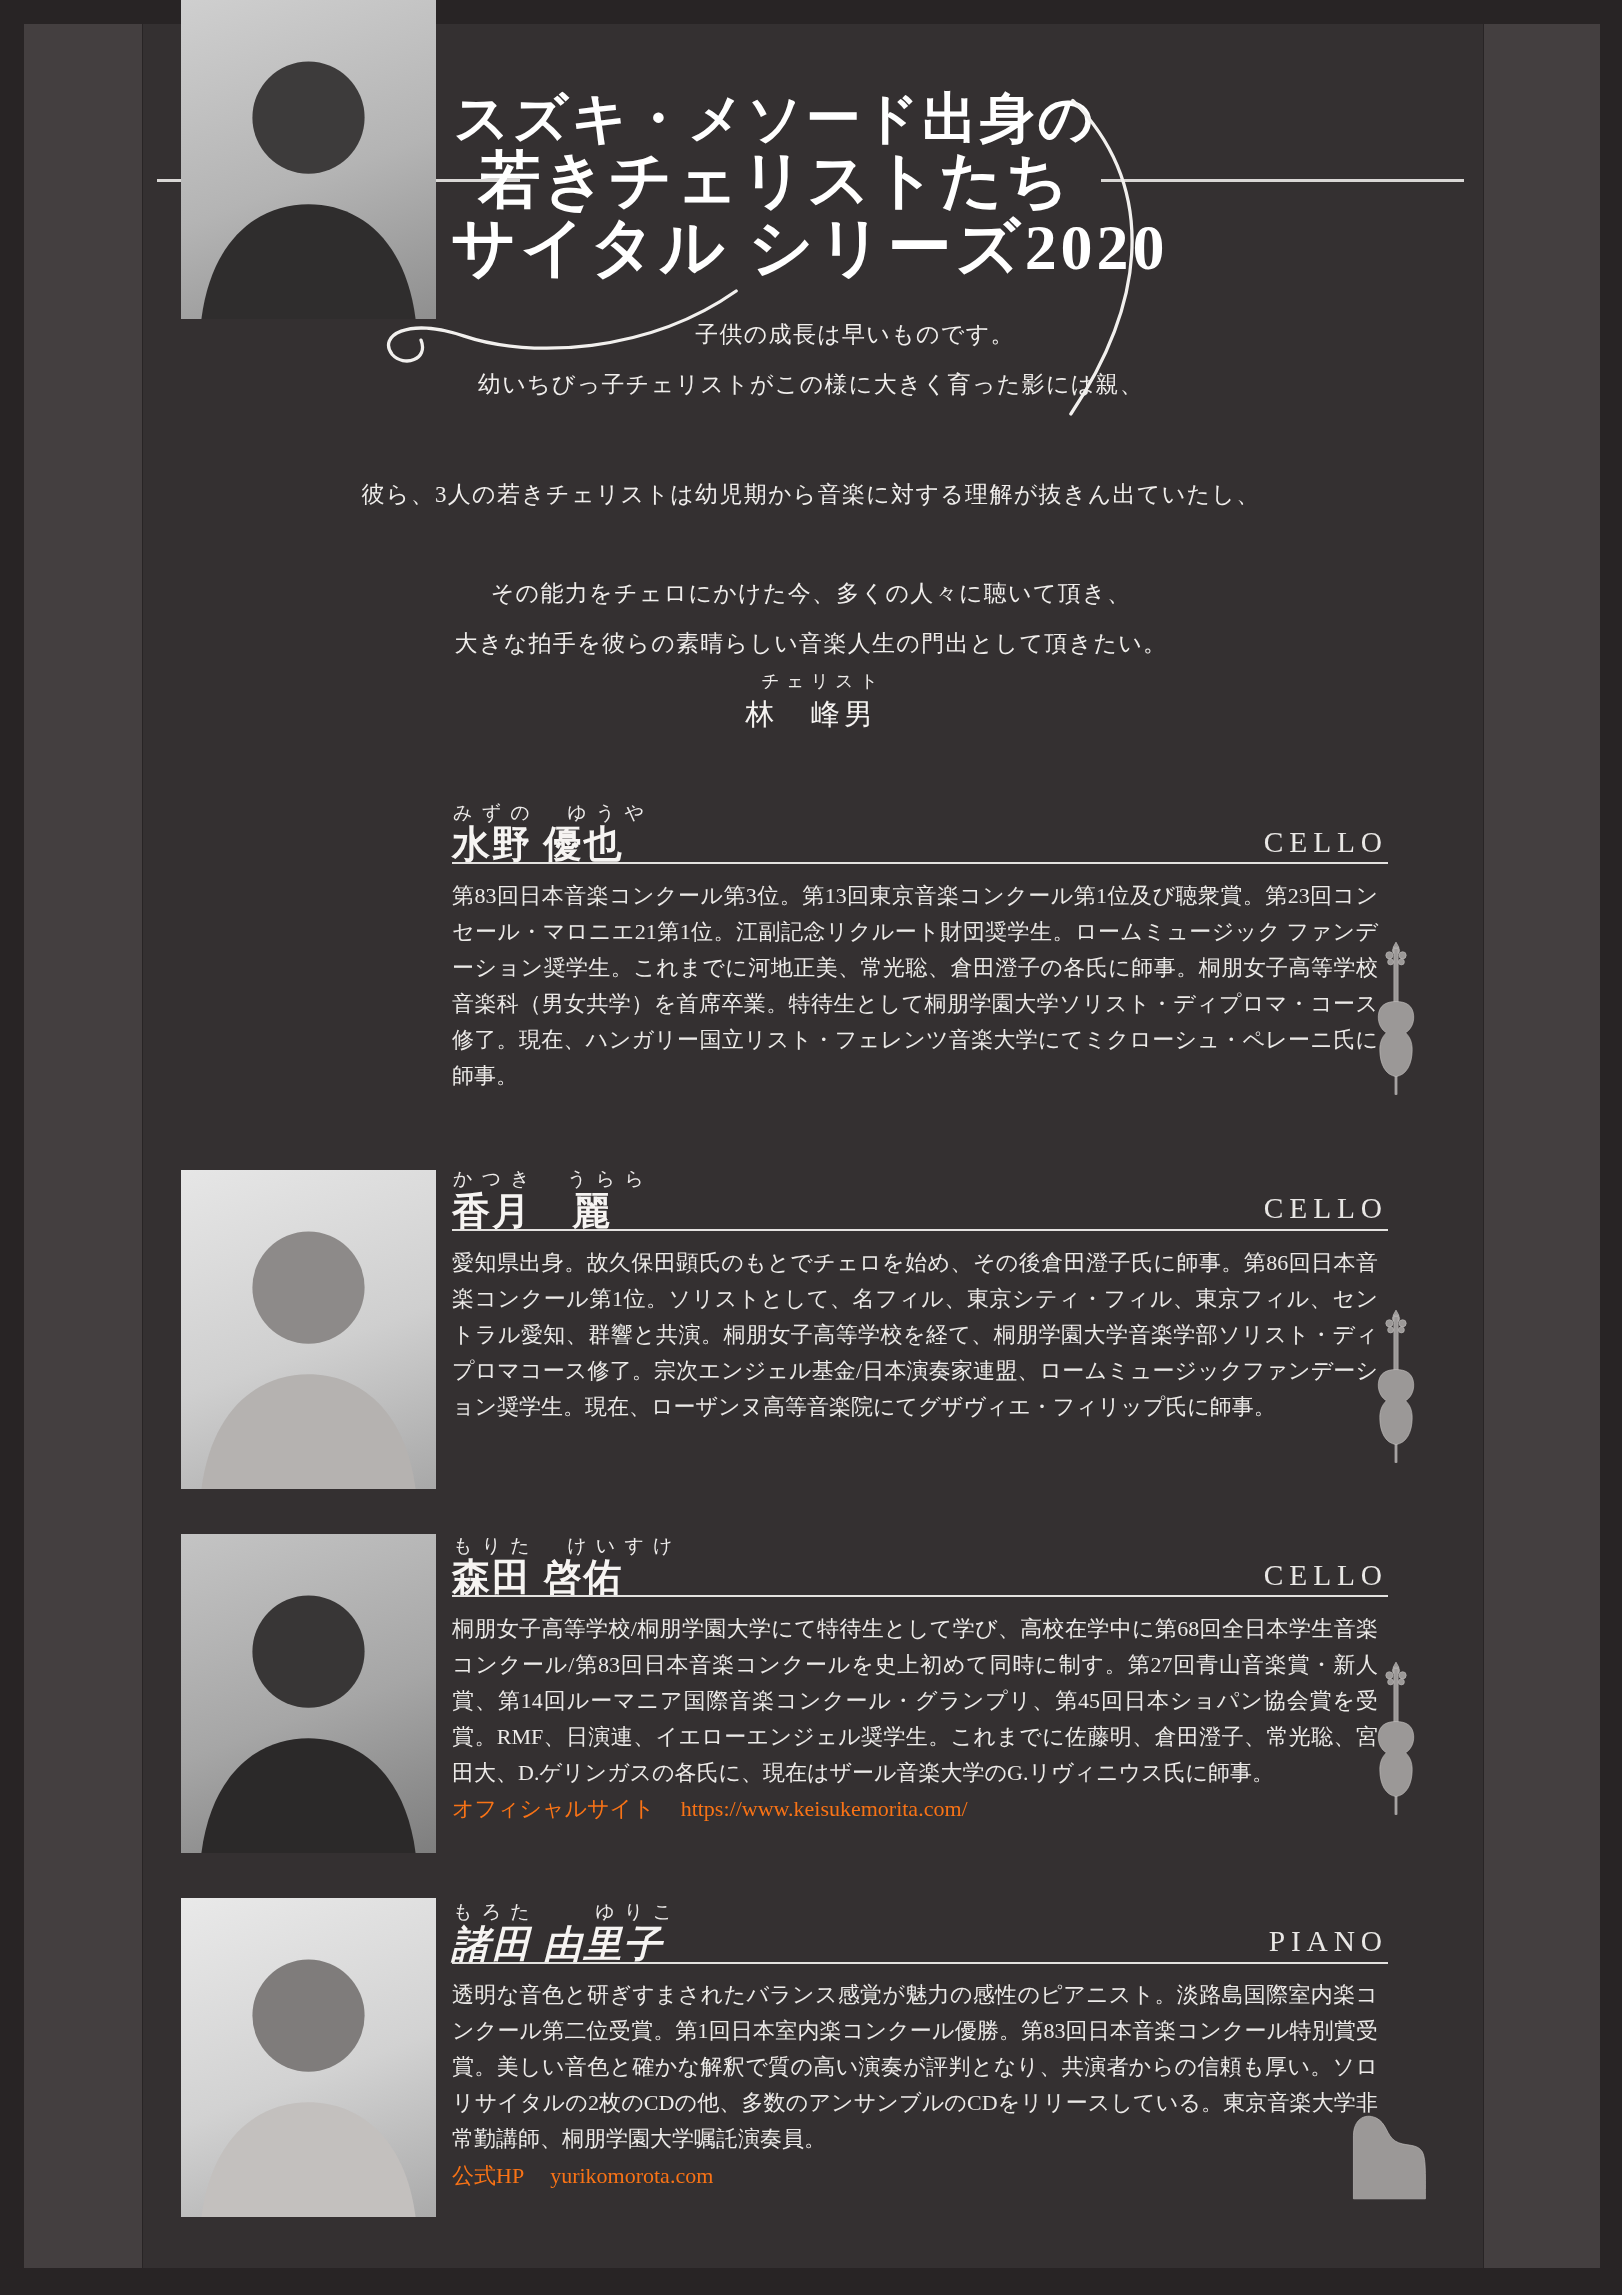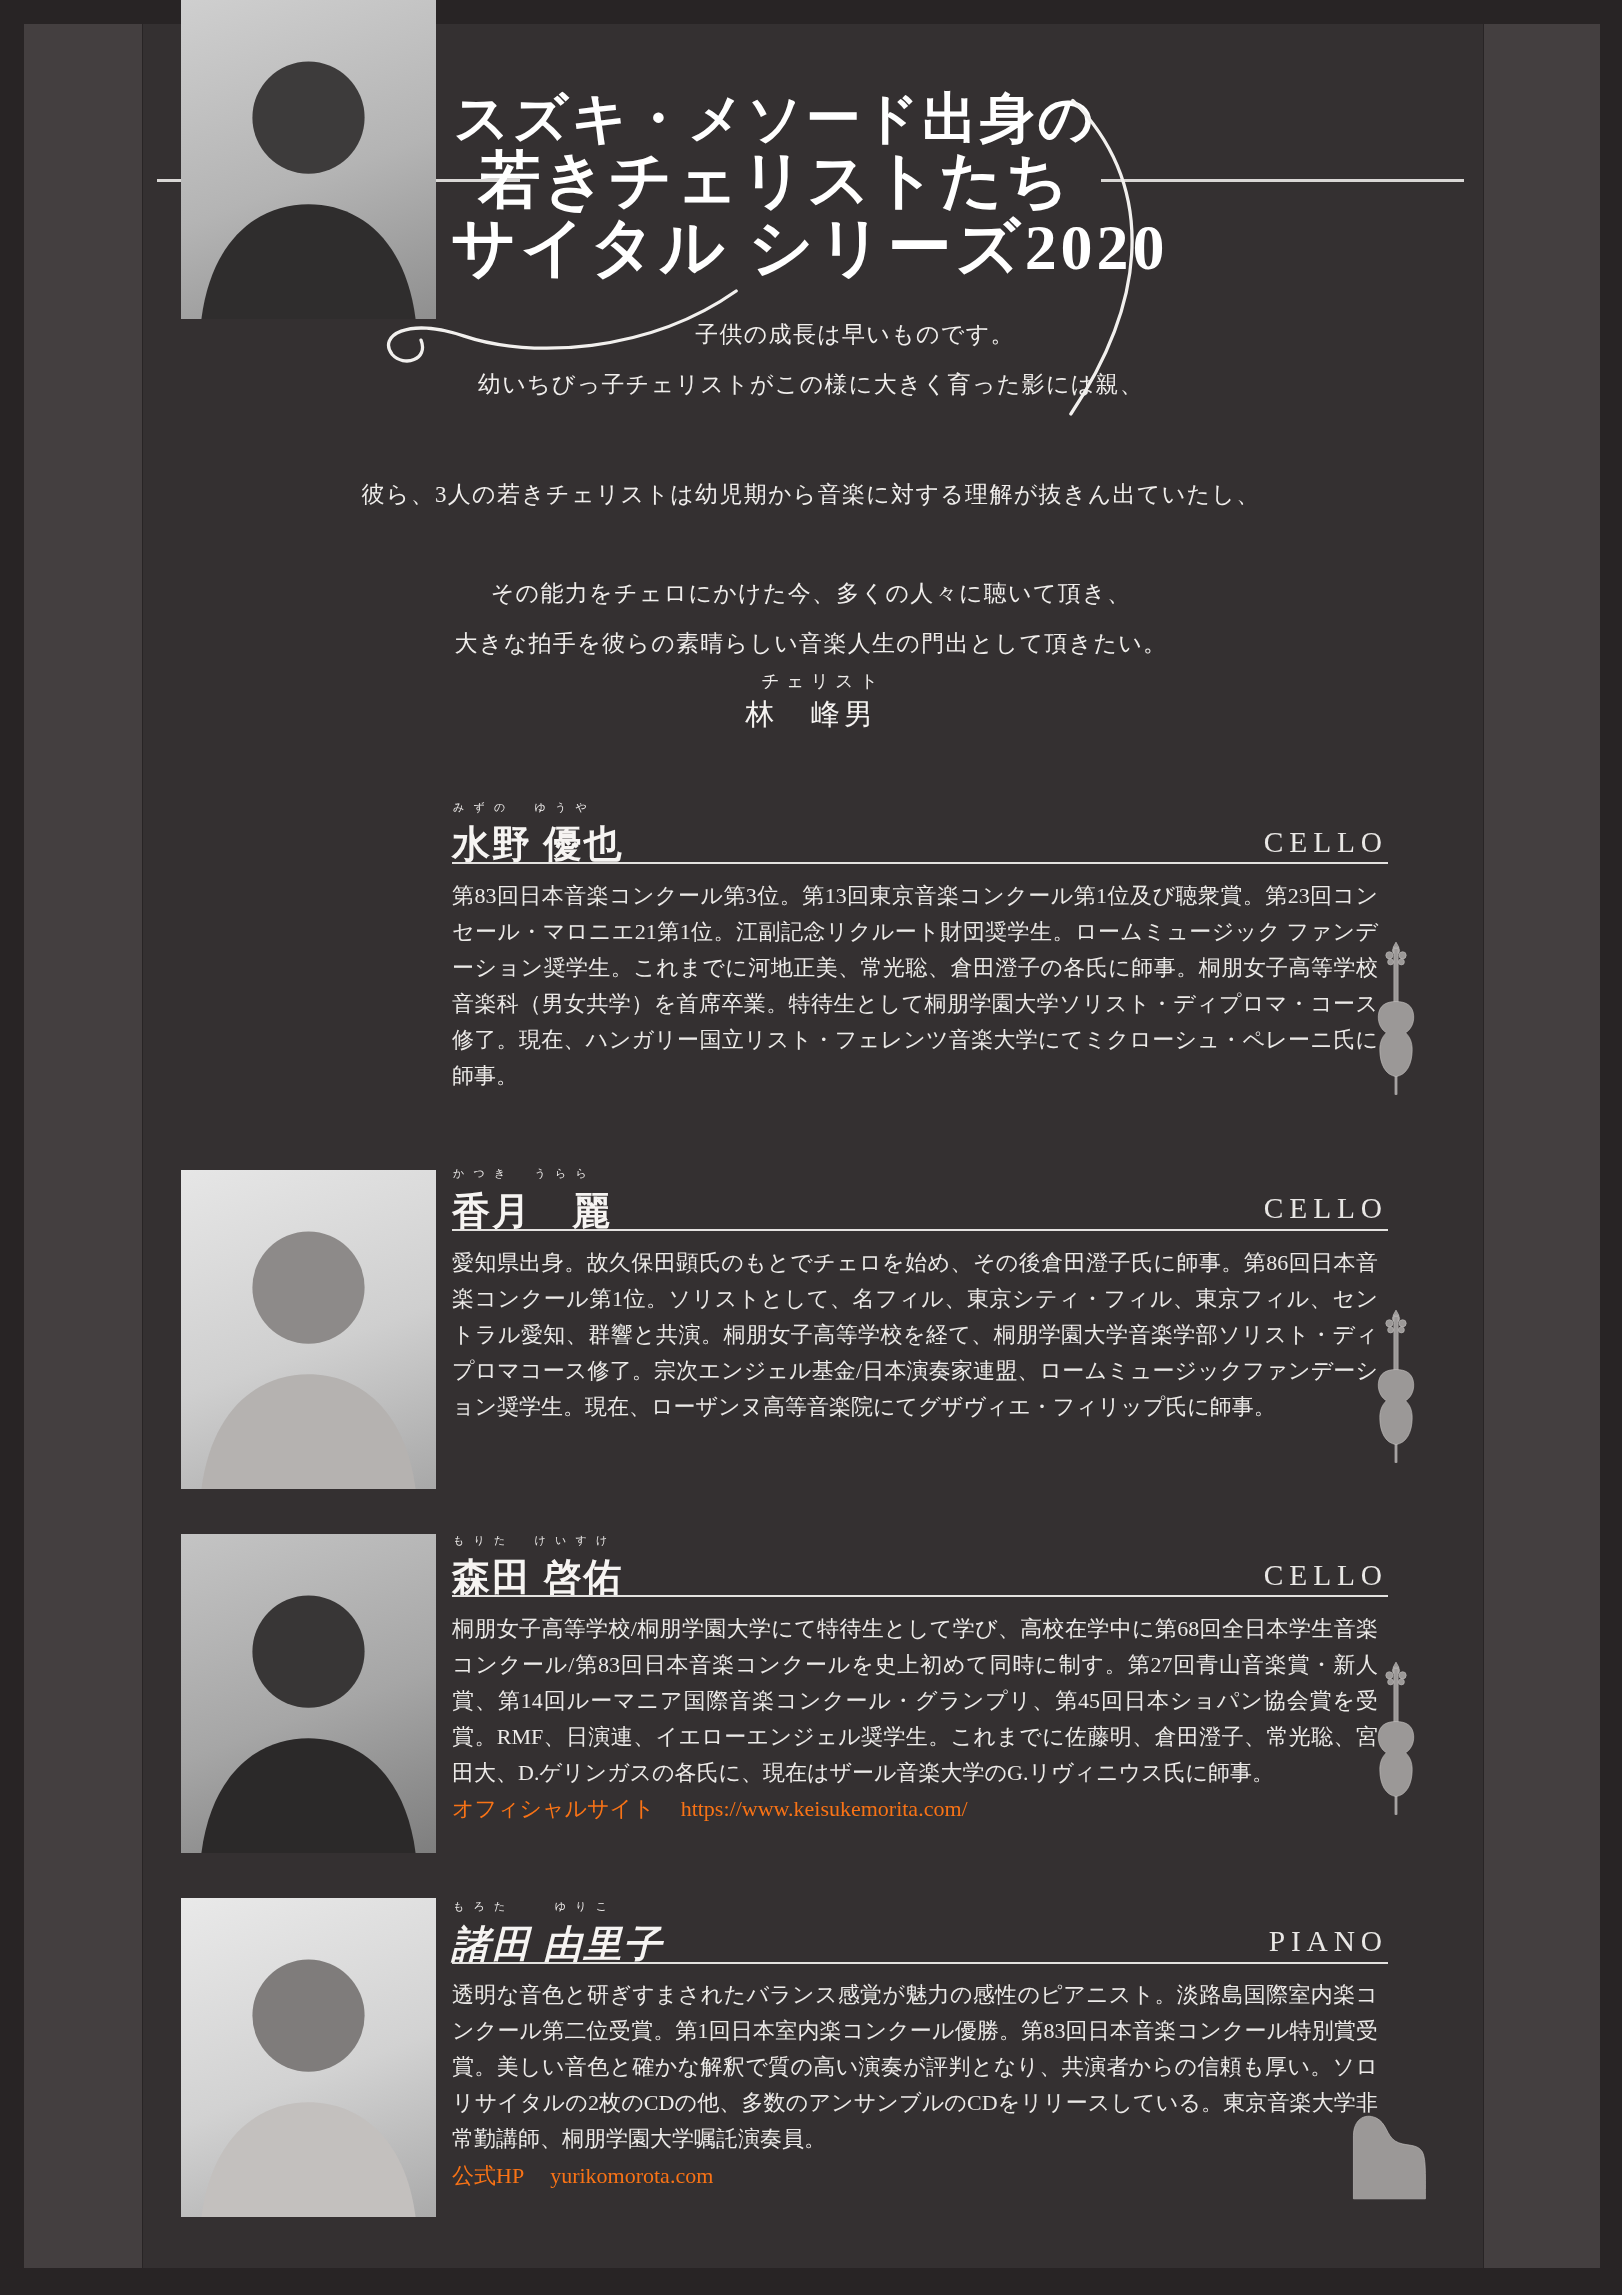--- a/index.html
+++ b/index.html
@@ -28,21 +28,21 @@
   .swash{position:absolute;}
 
   
   .intro-line{position:absolute;left:0;width:1622px;text-align:center;font-size:23px;color:#f0eeec;letter-spacing:1.3px;}
   .sig-role{position:absolute;left:12px;width:1622px;text-align:center;font-size:17.7px;letter-spacing:6.5px;color:#efedeb;}
   .sig-name{position:absolute;left:0;width:1622px;text-align:center;font-size:29px;letter-spacing:3.9px;color:#f5f3f1;}
 
   
   .photo{position:absolute;left:181px;width:255px;height:319px;overflow:hidden;}
   .photo svg{display:block;}
-  .furigana{position:absolute;left:453px;font-size:11px;letter-spacing:9.2px;color:#edebea;}
+  .furigana{position:absolute;left:453px;font-size:19px;letter-spacing:9.2px;color:#edebea;}
   .pname{position:absolute;left:452px;font-size:38px;letter-spacing:2px;font-weight:bold;color:#f6f4f2;}
   .instrument{position:absolute;left:452px;width:936px;text-align:right;font-size:29.4px;letter-spacing:5.9px;color:#e9e7e5;}
   .rule{position:absolute;left:452px;width:936px;height:2px;background:#e4e2e0;}
   .bio{position:absolute;left:452px;width:926px;font-size:22px;line-height:36px;text-align:justify;color:#eceae8;}
   .site{position:absolute;left:452px;font-size:22px;color:#f97316;}
   .site .url{font-family:"Liberation Serif","DejaVu Serif",serif;margin-left:26px;}
   .inst-icon{position:absolute;}
   .inst-icon path,.inst-icon rect,.inst-icon circle,.inst-icon polygon{fill:#9b9897;stroke:#c2bfbe;stroke-width:1;}
 </style>
 </head>

